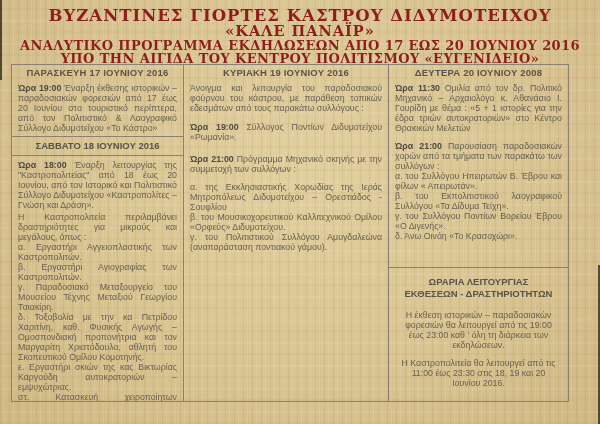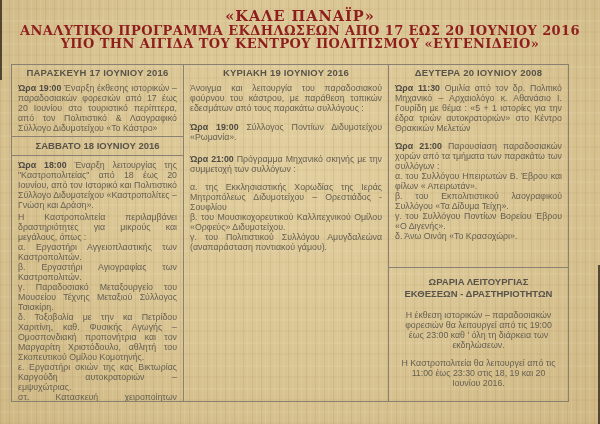--- a/index.html
+++ b/index.html
@@ -57,36 +57,37 @@
   .mt2 { margin-top:2px; } .mt8 { margin-top:8px; } .mt12 { margin-top:12px; }
 </style>
 </head>
 <body>
 
 <div class="page">
   <div class="edge edge-left"></div>
   <div class="edge edge-right"></div>
 
   <div class="titleblock">
+    <div class="t1">ΒΥΖΑΝΤΙΝΕΣ ΓΙΟΡΤΕΣ ΚΑΣΤΡΟΥ ΔΙΔΥΜΟΤΕΙΧΟΥ</div>
     <div class="t2">«ΚΑΛΕ ΠΑΝΑΪΡ»</div>
     <div class="t3">ΑΝΑΛΥΤΙΚΟ ΠΡΟΓΡΑΜΜΑ ΕΚΔΗΛΩΣΕΩΝ ΑΠΟ 17 ΕΩΣ 20 ΙΟΥΝΙΟΥ 2016</div>
     <div class="t4">ΥΠΟ ΤΗΝ ΑΙΓΙΔΑ ΤΟΥ ΚΕΝΤΡΟΥ ΠΟΛΙΤΙΣΜΟΥ «ΕΥΓΕΝΙΔΕΙΟ»</div>
   </div>
 
   <div class="table">
 
     <div class="col col1">
       <div class="day-header">ΠΑΡΑΣΚΕΥΗ 17 ΙΟΥΝΙΟΥ 2016</div>
       <div class="p"><span class="time">Ώρα 19:00</span> <span>Έναρξη έκθεσης ιστορικών – παραδοσιακών φορεσιών από 17 έως 20 Ιουνίου στο τουριστικό περίπτερα, από τον Πολιτιστικό &amp; Λαογραφικό Σύλλογο Διδυμοτείχου «Το Κάστρο»</span></div>
       <div class="subheader">ΣΑΒΒΑΤΟ 18 ΙΟΥΝΙΟΥ 2016</div>
       <div class="p"><span class="time">Ώρα 18:00</span> <span>Έναρξη λειτουργίας της "Καστροπολιτείας" από 18 έως 20 Ιουνίου, από τον Ιστορικό και Πολιτιστικό Σύλλογο Διδυμοτείχου «Καστροπολίτες – Γνώση και Δράση».</span></div>
       <div class="p mt2">Η Καστροπολιτεία περιλαμβάνει δραστηριότητες για μικρούς και μεγάλους, όπως :</div>
       <div class="li">α. Εργαστήρι Αγγειοπλαστικής των Καστροπολιτών.</div>
       <div class="li">β. Εργαστήρι Αγιογραφίας των Καστροπολιτών.</div>
-      <div class="li">γ. Παραδοσιακό Μεταξουργείο του Μουσείου Τέχνης Μεταξιού Σύλλογος Τσιακίρη.</div>
+      <div class="li">γ. Παραδοσιακό Μεταξουργείο του Μουσείου Τέχνης Μεταξιού Γεωργίου Τσιακίρη.</div>
       <div class="li">δ. Τοξοβολία με την κα Πετρίδου Χαριτίνη, καθ. Φυσικής Αγωγής – Ομοσπονδιακή προπονήτρια και τον Μαργαρίτη Χριστόδουλο, αθλητή του Σκοπευτικού Ομίλου Κομοτηνής.</div>
       <div class="li">ε. Εργαστήρι σκιών της κας Βικτωρίας Καργούδη αυτοκρατοριών – εμψυχώτριας.</div>
       <div class="li">στ. Κατασκευή χειροποίητων κοσμημάτων από την κα Ξανθή Καλογιαννοπούλου.</div>
 
     </div>
 
     <div class="col col2">
       <div class="day-header">ΚΥΡΙΑΚΗ 19 ΙΟΥΝΙΟΥ 2016</div>
       <div class="p mb9">Άνοιγμα και λειτουργία του παραδοσιακού φούρνου του κάστρου, με παράθεση τοπικών εδεσμάτων από τους παρακάτω συλλόγους :</div>
       <div class="p"><span class="time">Ώρα 19:00</span> <span>Σύλλογος Ποντίων Διδυμοτείχου «Ρωμανία».</span></div>

